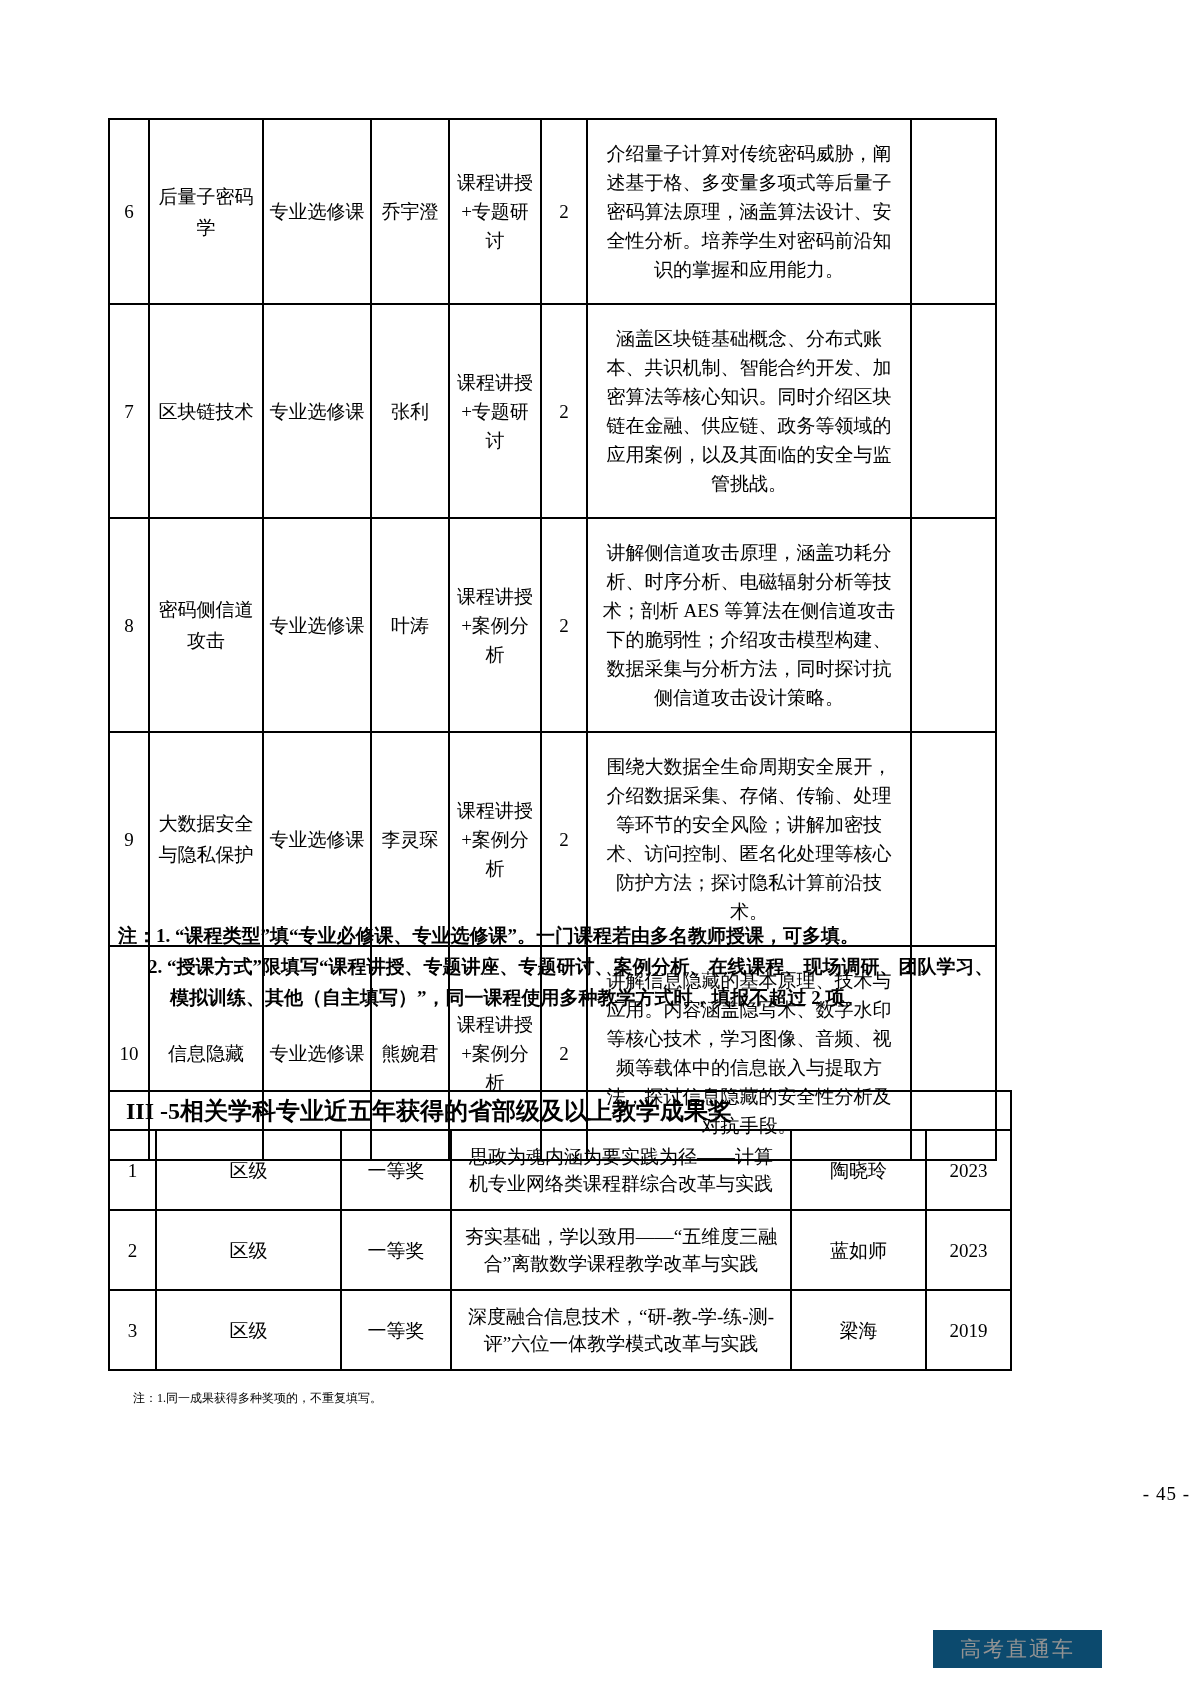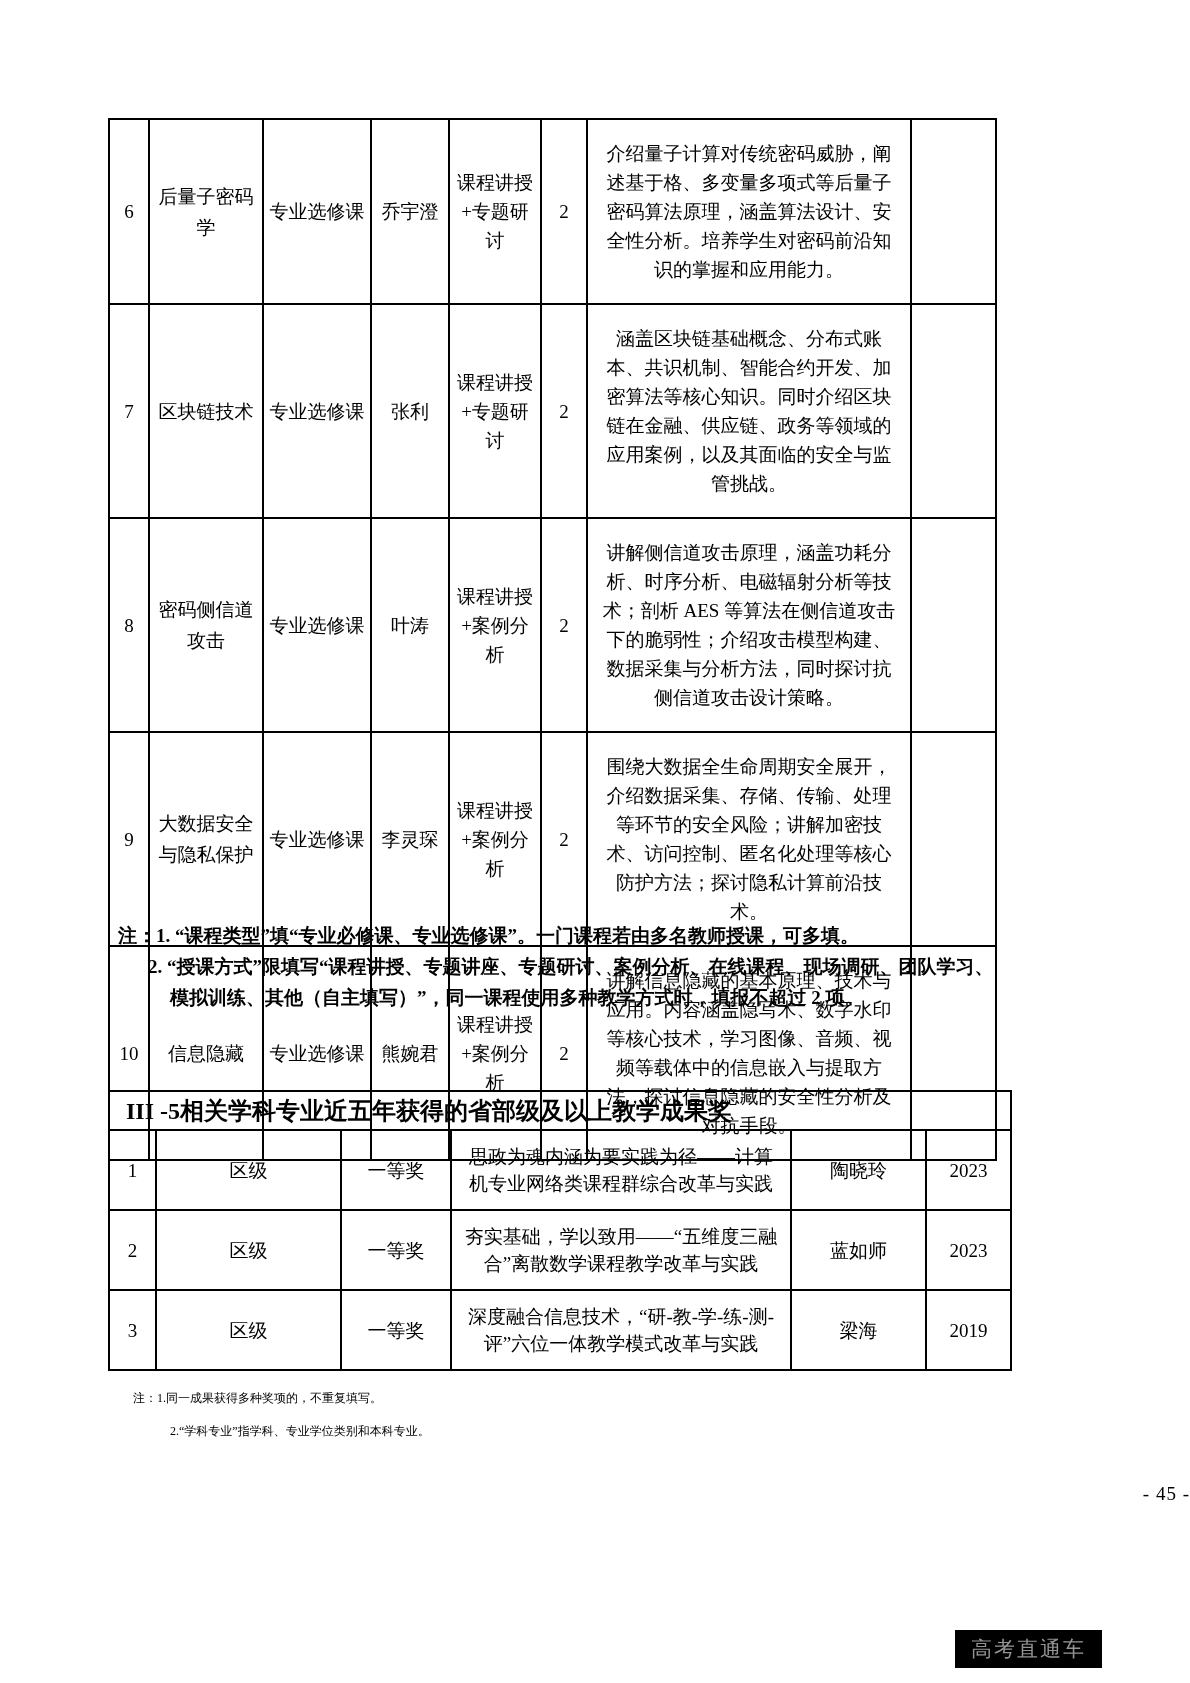--- a/index.html
+++ b/index.html
@@ -34,23 +34,23 @@
   .award-table tr.data-row td{height:52px;}
 
   
   .award-notes{position:absolute;left:133px;top:1382px;width:840px;
     font-size:12px;line-height:33px;}
   .award-notes .note-line.hang2{margin-left:37px;padding-left:0;text-indent:0;}
 
   
   .page-number{position:absolute;left:0;right:0;top:1483px;text-align:right;
     font-size:19px;letter-spacing:1px;}
-  .watermark{position:absolute;right:88px;top:1630px;background:#000000;
+  .watermark{position:absolute;right:88px;top:1630px;background:#0c4a6e;
     color:#939393;font-size:21px;font-family:"Liberation Sans","DejaVu Sans",sans-serif;
-    padding:5px 16px;letter-spacing:2px;}
+    padding:5px 27px;letter-spacing:2px;}
 </style>
 </head>
 <body>
 
 <table class="course-table">
   <colgroup>
     <col style="width:40px">
       <col style="width:114px">
       <col style="width:108px">
     <col style="width:78px">
@@ -157,17 +157,16 @@
       <td>梁海</td>
       <td>2019</td>
     </tr>
   </tbody>
 </table>
 
 <div class="award-notes">
   <div class="note-line">
     <span>注：</span><span>1.同一成果获得多种奖项的，不重复填写。</span>
   </div>
-  <div class="note-line hang2">2.“学科专业”指学科、专业学位类别和本科专业。</div>
 </div>
 
 <div class="page-number">- 45 -</div>
 <div class="watermark">高考直通车</div>
 
 </body></html>

